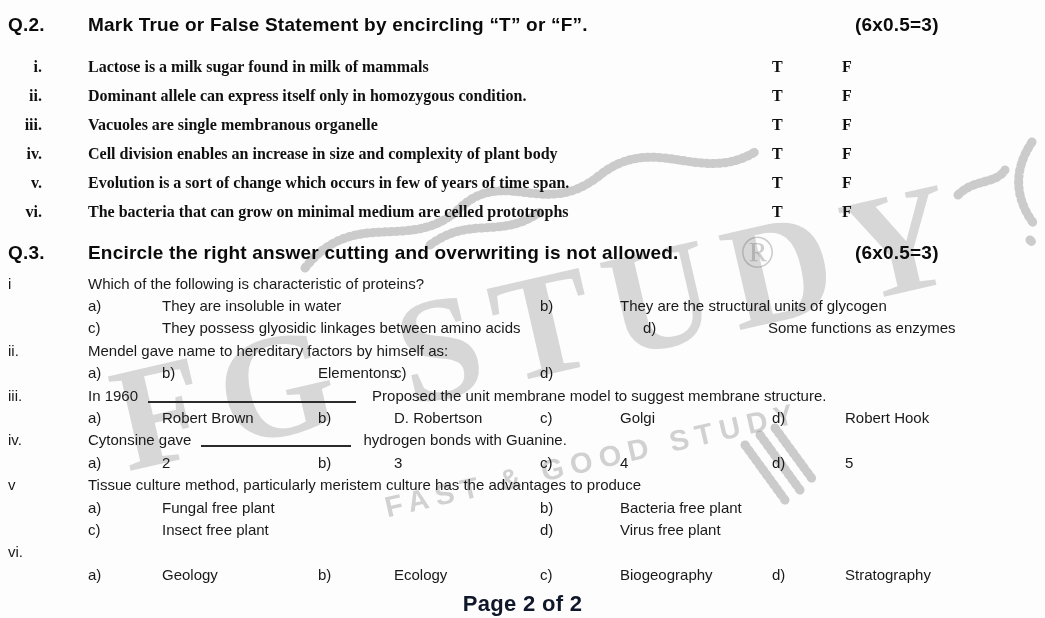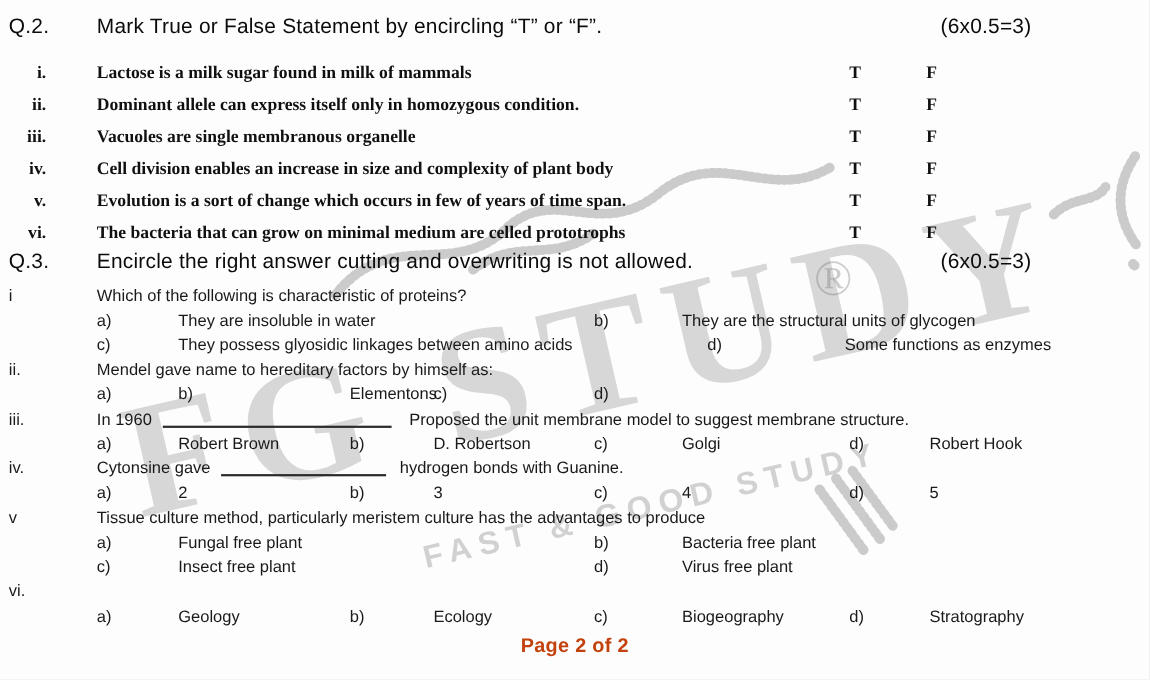--- a/index.html
+++ b/index.html
@@ -33,46 +33,46 @@
     position:absolute;left:740px;top:226px;
     font-size:46px;font-family:"Liberation Serif",serif;
     color:rgba(110,110,110,0.34);
   }
   
   .content{position:relative;z-index:1;padding-top:14px;}
   
   .q-header{
     display:grid;grid-template-columns:88px 767px auto;
     align-items:baseline;height:28px;
-    font-weight:normal;font-size:19px;letter-spacing:0.2px;color:#0b0b0b;
+    font-weight:bold;font-size:19px;letter-spacing:0.2px;color:#0b0b0b;
   }
   .q-header .qnum{padding-left:8px;}
   .tf-block{margin-top:10px;}
   .tf-row{
     display:grid;grid-template-columns:42px 46px 684px 70px auto;
     height:29px;align-items:center;
     font-family:"Liberation Serif",serif;font-size:16px;font-weight:600;color:#101010;
   }
   .tf-row .roman{text-align:right;font-family:"Liberation Serif",serif;}
   .tf-row .tf{font-weight:bold;font-size:16px;}
   
-  .q3-header{margin-top:2px;}
+  .q3-header{margin-top:16px;}
   .q3-block{margin-top:2px;font-size:15px;color:#191919;}
   .q3line{display:grid;grid-template-columns:88px 1fr;height:22.4px;align-items:center;}
   .q3line .num{padding-left:8px;}
   .opt4{display:grid;grid-template-columns:88px 74px 156px 76px 146px 80px 152px 73px auto;height:22.4px;align-items:center;}
   .opt2{display:grid;grid-template-columns:88px 74px 378px 80px auto;height:22.4px;align-items:center;}
   .opt2cd{display:grid;grid-template-columns:88px 74px 481px 125px auto;height:22.4px;align-items:center;}
   .fill-q{display:flex;align-items:center;}
   .blank{display:inline-block;border-bottom:2px solid #2a2a2a;height:13px;}
   .blank.w210{width:208px;margin-left:10px;margin-right:16px;}
   .blank.w150{width:150px;margin-left:10px;margin-right:12px;}
   .footer{
     margin-top:6px;text-align:center;
-    font-weight:bold;font-size:18px;letter-spacing:0.3px;color:#c2410c;
+    font-weight:bold;font-size:22px;letter-spacing:0.3px;color:#0f172a;
   }
 </style>
 </head>
 <body>
 
 <div class="page">
 
   <div class="wm-layer">
     <svg width="1045" height="618" viewBox="0 0 1045 618">
       <g fill="none" stroke="rgba(120,120,120,0.38)" stroke-width="9" stroke-linecap="round" stroke-dasharray="2 4">

